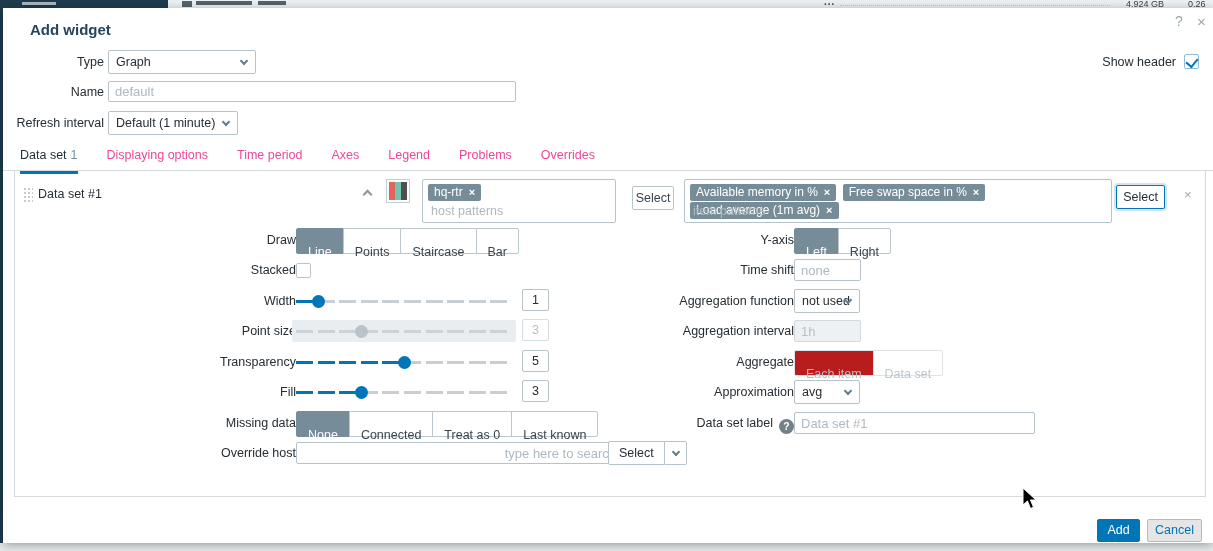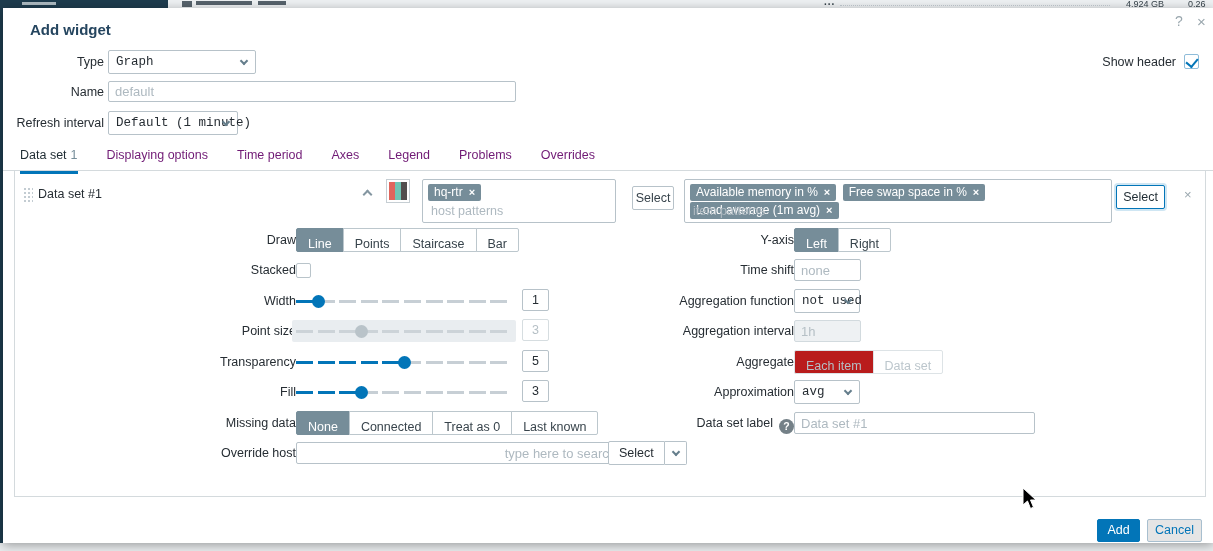--- a/index.html
+++ b/index.html
@@ -26,38 +26,38 @@
   .hicon.x { left:1194px; font-size:15px; }
 
   .lbl { position:absolute; white-space:nowrap; line-height:24px; color:#262d33; }
   .r-left { right:926px; }  
 
   input { font-family:"Liberation Sans", sans-serif; font-size:13px; color:#262d33; border:1px solid #b7c2c9; border-radius:2px; padding:0 6px; background:#fff; outline:none; }
   input::placeholder { color:#aeb9c0; opacity:1; }
   input.dis { background:#eef1f3; border-color:#d2dade; }
   input.dis::placeholder { color:#b6c0c6; }
 
-  .sel { position:absolute; height:24px; border:1px solid #b7c2c9; border-radius:2px; background:#fff; display:flex; align-items:center; padding:0 22px 0 7px; cursor:pointer; white-space:nowrap;font-family:Liberation Mono, monospace; }
+  .sel { position:absolute; height:24px; border:1px solid #b7c2c9; border-radius:2px; background:#fff; display:flex; align-items:center; padding:0 22px 0 7px; cursor:pointer; white-space:nowrap; }
   .chev { position:absolute; right:8px; top:7px; width:6px; height:6px; border-right:2px solid #657e8c; border-bottom:2px solid #657e8c; transform:rotate(45deg); }
 
   .seg { position:absolute; display:flex; }
-  .seg span { border:1px solid #bcc7cd; background:#fff; color:#38444c; height:24px; line-height:22px; padding:4px 11px; margin-left:-1px; cursor:pointer; white-space:nowrap; }
+  .seg span { border:1px solid #bcc7cd; background:#fff; color:#38444c; height:24px; line-height:22px; padding:12px 11px; margin-left:-1px; cursor:pointer; white-space:nowrap; }
   .seg span:first-child { border-radius:2px 0 0 2px; margin-left:0; }
   .seg span:last-child { border-radius:0 2px 2px 0; }
   .seg span.on { background:#768d99; border-color:#768d99; color:#fff; }
   .seg.dis span { color:#bcc6cc; border-color:#dde3e6; cursor:default; }
   .seg.dis span.on { background:#b91c1c; border-color:#dde3e6; color:#b4bfc5; }
 
   .cb { position:absolute; width:15px; height:15px; background:#fff; border:1px solid #b9c4ca; border-radius:2px; cursor:pointer; }
   .cb.checked { border-color:#8fbcd9; }
   .cb.checked::after { content:""; position:absolute; left:3px; top:1px; width:6px; height:9px; border-right:2px solid #0275b8; border-bottom:2px solid #0275b8; transform:rotate(40deg); }
 
   
   .tabs { position:absolute; left:0; top:137px; width:1210px; height:26px; border-bottom:1px solid #d4dadd; display:flex; column-gap:29px; padding-left:17px; }
-  .tab { color:#701a75; line-height:20px; cursor:pointer; white-space:nowrap; height:29px; }
+  .tab { color:#ec4899; line-height:20px; cursor:pointer; white-space:nowrap; height:29px; }
   .tab.active { color:#1f2c33; border-bottom:3px solid #0275b8; }
   .tab .badge { color:#768d99; margin-left:4px; }
 
   .panel { position:absolute; left:11px; top:163px; width:1192px; height:326px; border:1px solid #d4dadd; border-top:none; }
   
 
   .grip { position:absolute; left:8px; top:16px; width:10px; height:15px;
           background-image:radial-gradient(circle, #c3ccd2 1.1px, transparent 1.3px); background-size:4px 4px; cursor:grab; }
   .ds-title { position:absolute; left:23px; top:13px; line-height:20px; }
   .chevup-btn { position:absolute; left:348px; top:18px; width:12px; height:10px; cursor:pointer; }

